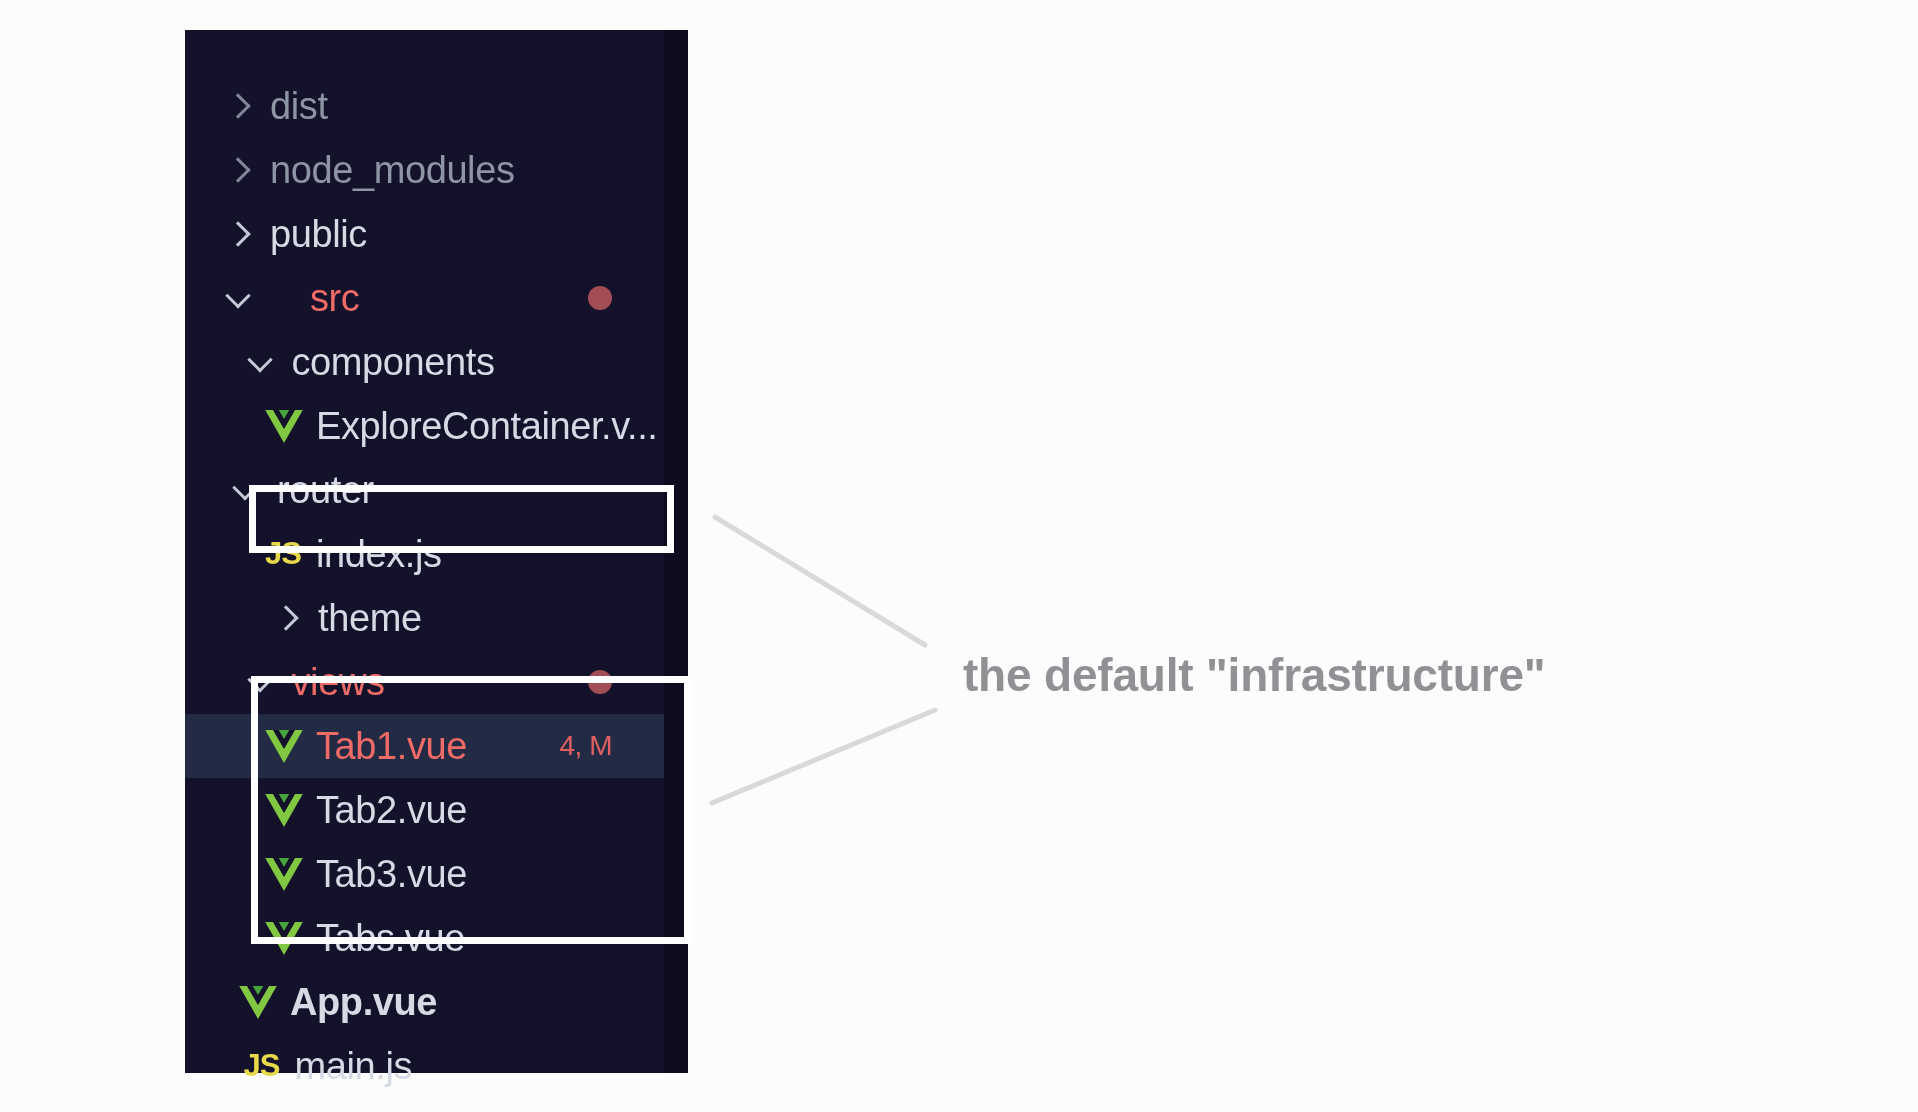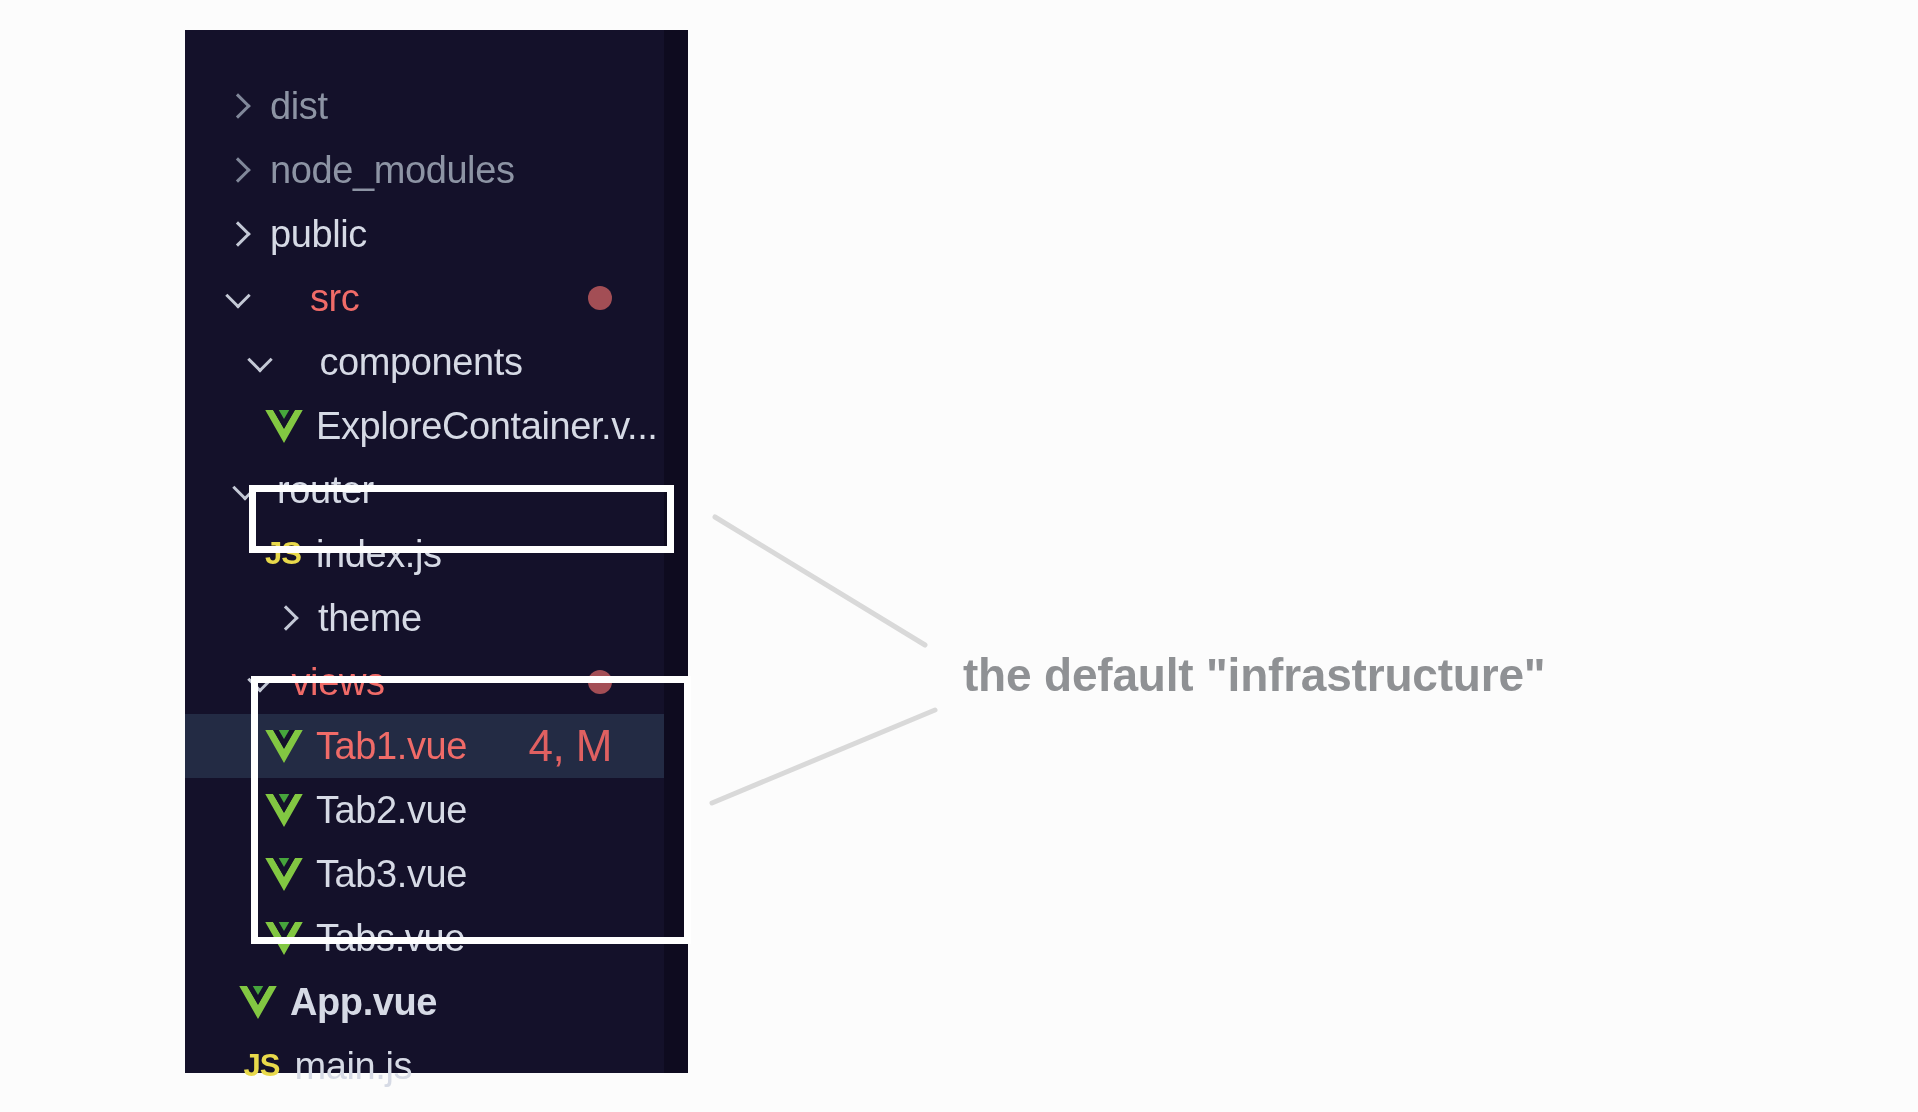--- a/index.html
+++ b/index.html
@@ -19,21 +19,21 @@
   .twisty.expanded::before{transform:translateY(-62%) rotate(45deg);}
   .row.dim .twisty::before{border-color:var(--chev-dim,#81889a);}
   .file-icon{flex:0 0 51px;height:64px;display:flex;align-items:center;}
   .js-icon{font-weight:bold;font-size:31px;letter-spacing:-1px;color:var(--js-yellow,#e8d94b);}
   .label{white-space:nowrap;}
   .label.bright{color:var(--text-bright,#d6dae5);}
   .label.dim{color:var(--text-dim,#8d94a4);}
   .label.red{color:var(--accent-red,#f06b68);}
   .meta{margin-left:auto;margin-right:52px;display:flex;align-items:center;}
   .meta .dot{width:24px;height:24px;border-radius:50%;background:var(--dot-red,#a34e55);}
-  .meta .badge-text{font-size:44px;color:var(--badge-red,#e06061);letter-spacing:-0.5px;}
+  .meta .badge-text{font-size:28px;color:var(--badge-red,#e06061);letter-spacing:-0.5px;}
 
   
   .anno-box{position:absolute;border:7px solid var(--box-white,#ffffff);box-sizing:border-box;background:transparent;}
   #box-index{left:249px;top:485px;width:425px;height:68px;}
   #box-views{left:251px;top:676px;width:440px;height:268px;}
 
   
   .overlay{position:absolute;left:0;top:0;width:1918px;height:1112px;pointer-events:none;}
   .callout-text{position:absolute;left:963px;top:650px;font-size:46px;font-weight:bold;line-height:1.1;
     color:var(--anno-gray,#8f9194);white-space:nowrap;letter-spacing:-0.2px;}
@@ -65,21 +65,21 @@
 
   </div>
         <div class="row" style="padding-left: 37px; gap: 40px;">
     <span class="twisty expanded"></span>
 
     <span class="label red">src</span>
     <span class="meta">
             <span class="dot"></span>
           </span>
   </div>
-        <div class="row" style="padding-left: 58.5px; gap: 28px;">
+        <div class="row" style="padding-left: 58.5px;">
     <span class="twisty expanded"></span>
 
     <span class="label bright">components</span>
 
   </div>
         <div class="row" style="padding-left: 80px;">
 
     <span class="file-icon">
             <svg class="vue-icon-svg" width="38" height="33" viewBox="0 0 100 88">
               <polygon points="0,0 21,0 50,50 79,0 100,0 50,88" fill="#82c742"></polygon>

